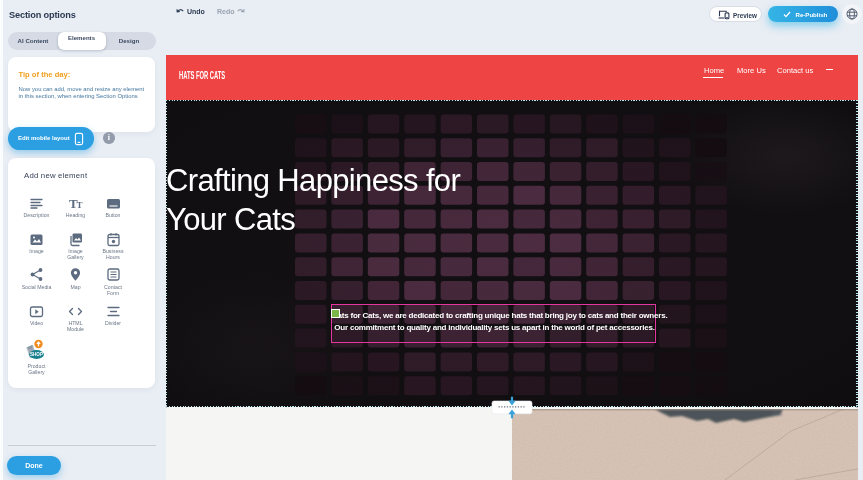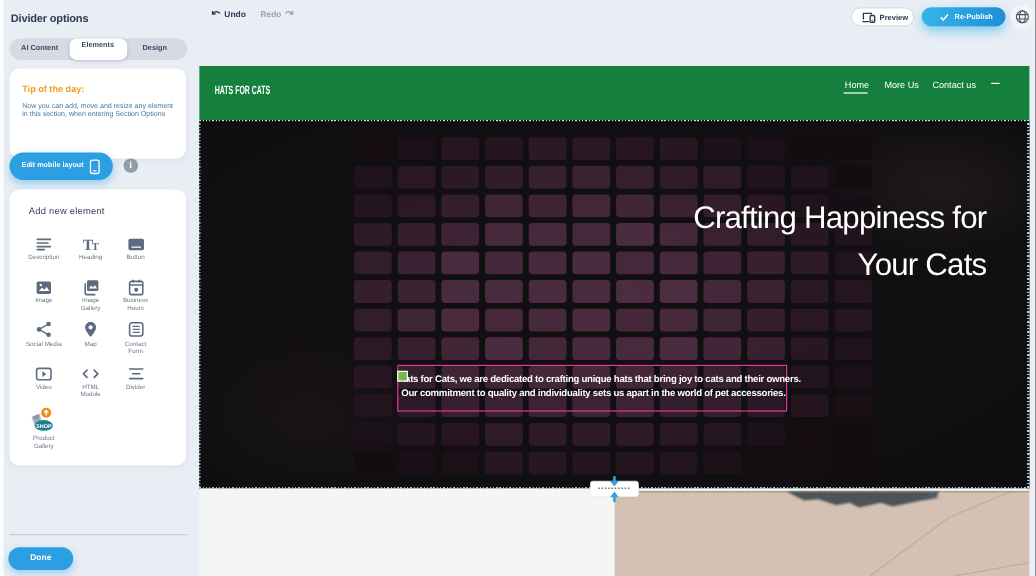--- a/index.html
+++ b/index.html
@@ -34,40 +34,40 @@
 #repub span { position:absolute; left:28px; top:5.2px; font-size:6.1px; font-weight:bold; color:#fff; }
 #globe { left:842px; top:4px; width:20px; height:20px; background:#f2f4f8; border-radius:50%; }
 
 
 #canvas { left:166px; top:31px; width:692px; height:449px; border-radius:8px 8px 0 0; overflow:hidden; }
 #browser { position:absolute; left:0; top:0; width:692px; height:24px; background:#fff; }
 #urlpill { position:absolute; left:27px; top:4px; width:660px; height:16.5px; background:#f4f5f7; border-radius:9px; }
 .dot { position:absolute; top:9.5px; width:4.5px; height:4.5px; border-radius:50%; background:#e2e2e2; }
 #urltext { position:absolute; left:42.5px; top:6.5px; font-size:8.6px; color:#8d4038; letter-spacing:-0.1px;}
 #getdom { position:absolute; left:164px; top:8.5px; font-size:6.9px; font-weight:bold; color:#2fae4e; letter-spacing:0.1px; }
-#sitehead { position:absolute; left:0; top:24px; width:692px; height:45px; background:#15803d; }
+#sitehead { position:absolute; left:0; top:24px; width:692px; height:45px; background:#ef4444; }
 #logo { position:absolute; left:13px; top:14.5px; font-size:10px; font-weight:bold; color:#fff; transform:scaleX(0.58); transform-origin:left; }
 #nav { position:absolute; left:0; top:10.5px; width:692px; height:12px; color:#fff; font-size:7.6px;padding-left:35px; }
 #nav span { position:absolute; }
 #homeu { position:absolute; left:537px; top:21.7px; width:20px; height:1.4px; background:#fff; }
 #hero { position:absolute; left:0; top:69px; width:692px; height:307px; background:#131013; }
-#h1a { position:absolute; left:0; top:62px; width:656px; font-size:26px; line-height:38.7px; color:#fff; text-align:right; letter-spacing:-0.65px;}
+#h1a { position:absolute; left:0; top:62px; width:656px; font-size:31px; line-height:38.7px; color:#fff; text-align:left; letter-spacing:-0.65px;}
 #h2a { position:absolute; left:0; top:157px; width:656px; font-size:15.5px; color:#fff; text-align:center; letter-spacing:-0.6px; }
 #pinkbox { position:absolute; left:165px; top:203.5px; width:325px; height:39.5px; border:1px solid #e5359e; }
 #pinktext { position:absolute; left:0px; top:5.5px; width:325px; font-size:8px; line-height:12.4px; color:#fff; text-align:center; letter-spacing:-0.22px; white-space:nowrap;font-weight:bold; }
 #greenh { position:absolute; left:-1.5px; top:4px; width:9.5px; height:9.5px; background:#7ab648; border:1.5px solid #fff; }
 #bottom { position:absolute; left:0; top:376px; width:692px; height:73px; background:#f5f5f4; }
 #pave { position:absolute; left:346px; top:2px; width:346px; height:71px; }
 
 .dashh { position:absolute; height:1.4px; background:repeating-linear-gradient(90deg,#b9e9ee 0 1.15px,rgba(30,30,34,0.25) 1.15px 2.75px); }
 .dashv { position:absolute; width:1.4px; background:repeating-linear-gradient(180deg,#b9e9ee 0 1.15px,rgba(30,30,34,0.25) 1.15px 2.75px); }
 </style></head><body>
 
 <div class="abs" id="leftstrip"></div>
-<div class="abs" id="secopt">Divider options</div>
+<div class="abs" id="secopt">Section options</div>
 <div class="abs" id="tabs">
   <div class="tab" style="left:3px;width:44px;">AI Content</div>
   <div class="tab" id="tab-el">Elements</div>
   <div class="tab" style="left:97px;width:48px;">Design</div>
 </div>
 <div class="abs" id="tipcard">
   <div class="abs" id="tiptitle">Tip of the day:</div>
   <div class="abs" id="tipbody">Now you can add, move and resize any element<br>in this section, when entering Section Options</div>
 </div>
 <div class="abs" id="editbtn">

